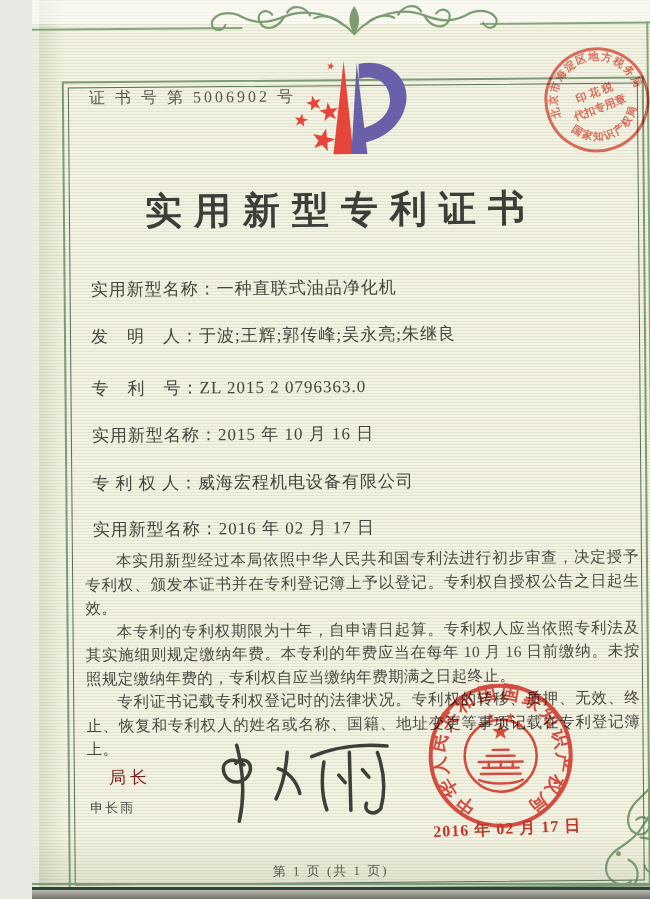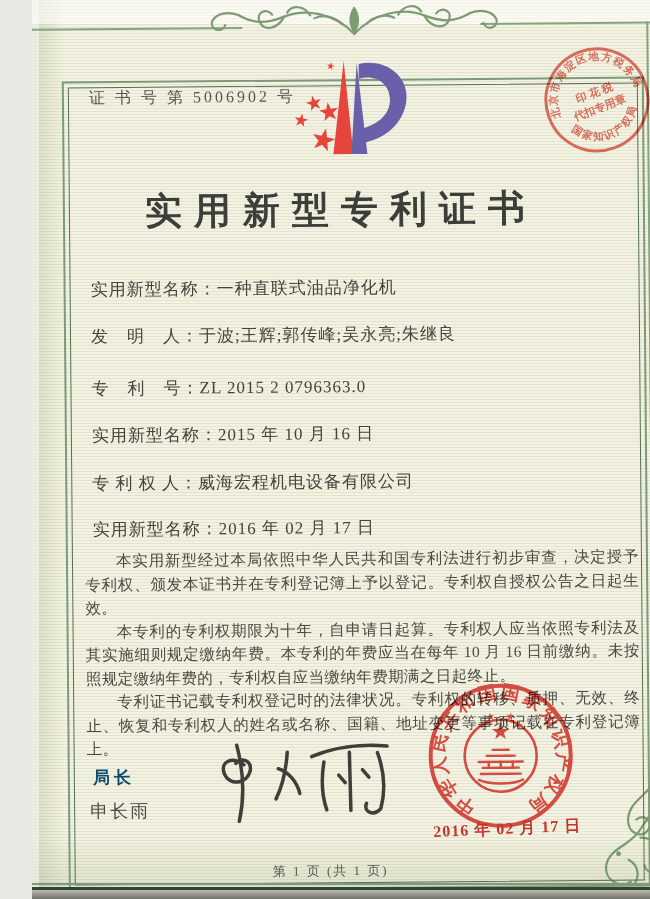--- a/index.html
+++ b/index.html
@@ -40,22 +40,22 @@
   .cert-no{position:absolute;left:60px;top:86px;font-size:16px;color:#55554e;letter-spacing:3px;}
   .page-title{position:absolute;left:0;right:40px;top:185px;text-align:center;font-size:37px;font-weight:600;color:#3d3d39;letter-spacing:12px;text-indent:12px;}
 
   .field-row{position:absolute;left:60px;width:540px;font-size:17px;color:#44443e;white-space:nowrap;}
   .flabel{letter-spacing:1px;}
   .fvalue{letter-spacing:1px;}
 
   .paragraphs{position:absolute;left:52px;top:547px;width:554px;font-size:15.5px;line-height:23.5px;color:#4a4a43;text-align:justify;}
   .paragraphs p{margin:0;text-indent:2em;letter-spacing:0.4px;}
 
-  .director-title{position:absolute;left:58px;top:764px;font-size:17px;letter-spacing:4px;color:#0c4a6e;font-weight:700;}
-  .director-name{position:absolute;left:55px;top:797px;font-size:18px;letter-spacing:2px;color:#4c4c45;font-weight:500;}
+  .director-title{position:absolute;left:74px;top:764px;font-size:17px;letter-spacing:4px;color:#7f1d1d;font-weight:400;}
+  .director-name{position:absolute;left:55px;top:797px;font-size:13px;letter-spacing:2px;color:#4c4c45;font-weight:500;}
 
   .seal-date{position:absolute;left:392px;top:820px;width:160px;text-align:center;font-size:16px;font-weight:700;color:#c3362b;letter-spacing:1px;transform:rotate(-2deg);}
 
   .page-footer{position:absolute;left:0;right:60px;top:862px;text-align:center;font-size:13px;color:#4e5e4a;letter-spacing:2px;}
 
   .seal-svg{position:absolute;left:382px;top:673px;opacity:0.88;mix-blend-mode:multiply;}
   .tax-stamp-svg{position:absolute;left:506px;top:40px;opacity:0.8;mix-blend-mode:multiply;}
   .logo-svg{position:absolute;left:258px;top:56px;}
   .sig-svg{position:absolute;left:158px;top:733px;transform:rotate(-3deg);}
   .orn-top-svg{position:absolute;left:170px;top:2px;}

